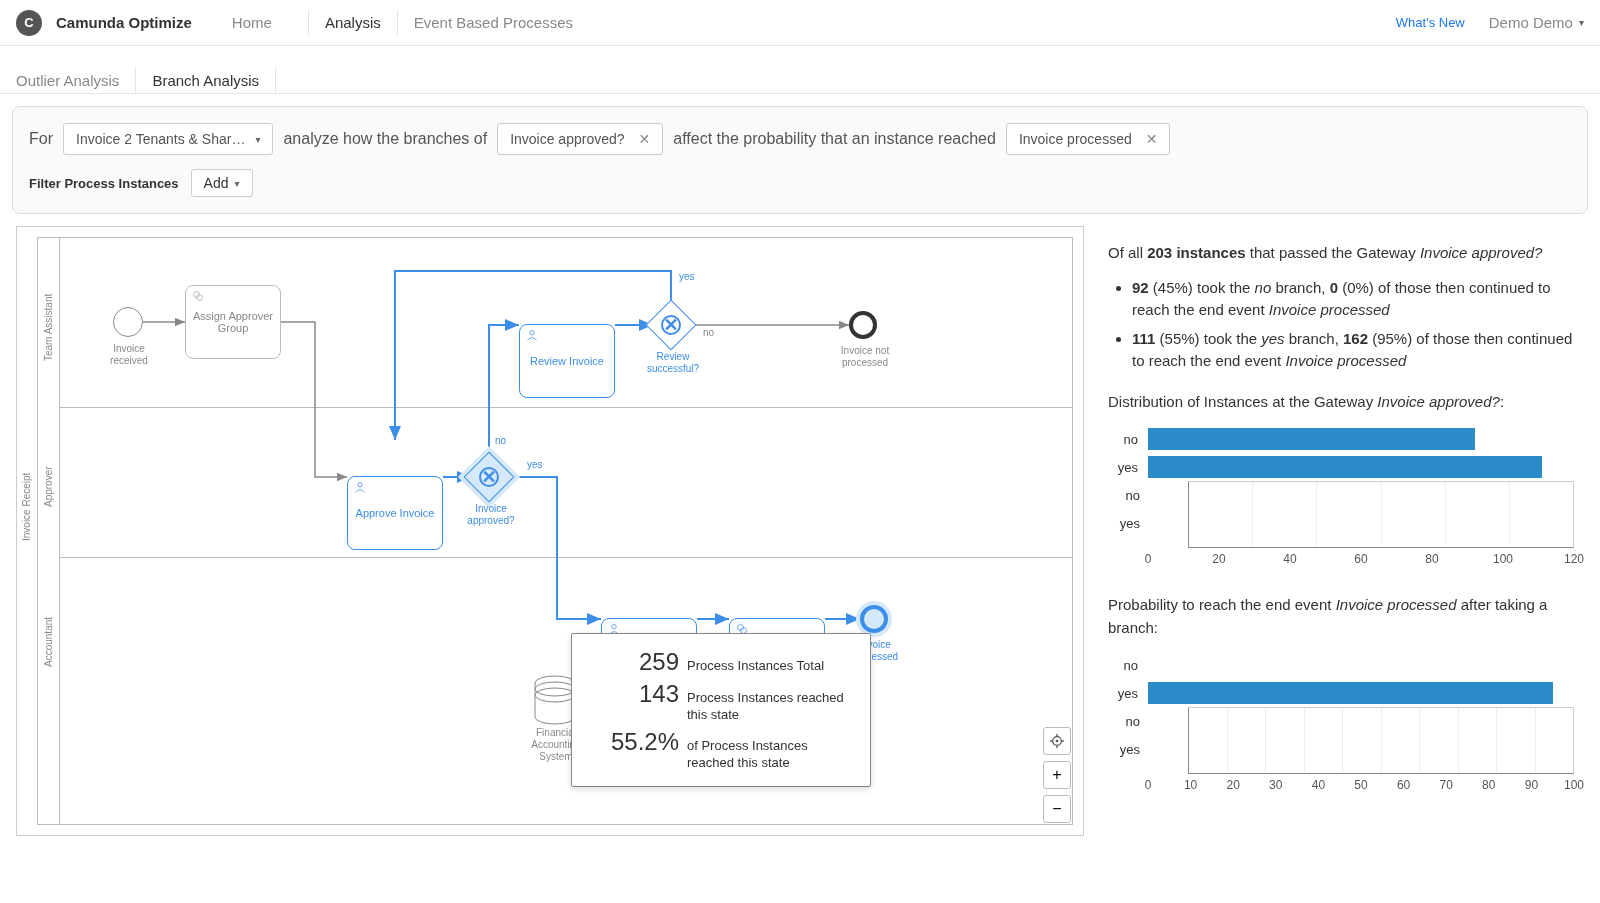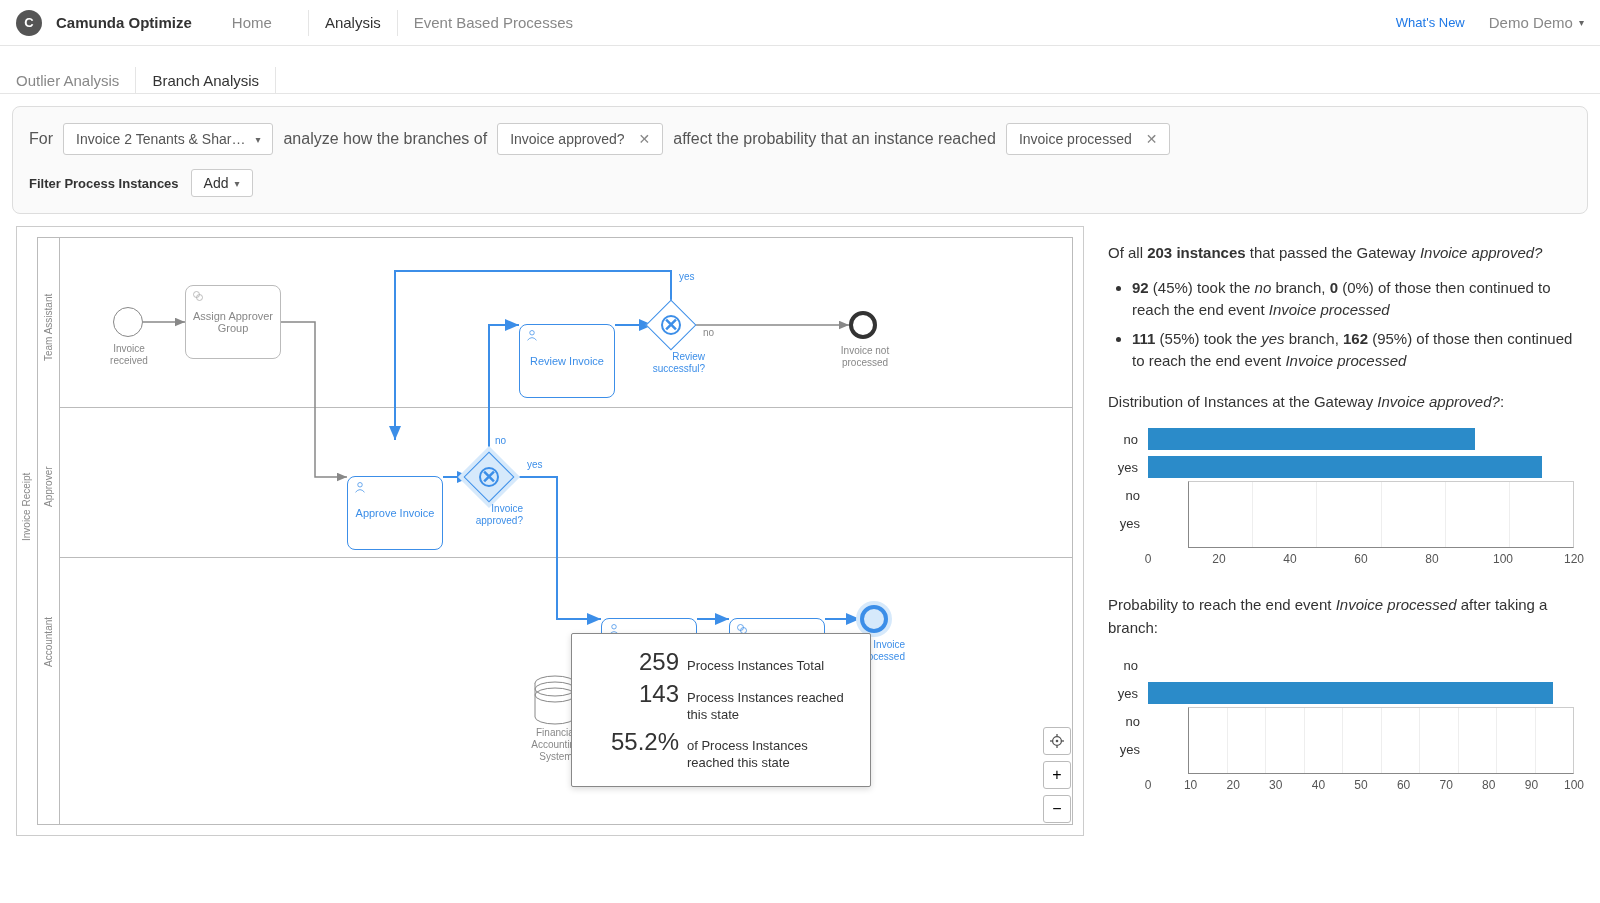--- a/index.html
+++ b/index.html
@@ -43,21 +43,21 @@
 .task { position: absolute; border: 1.5px solid #bbb; border-radius: 8px; background: #fff; font-size: 11px; color: #888; display: flex; align-items: center; justify-content: center; text-align: center; padding: 4px; width: 96px; height: 74px; }
 .task.blue { border-color: #3c8ee8; color: #3c8ee8; margin-top: 36px; }
 .task .usericon { position: absolute; top: 4px; left: 6px; width: 12px; height: 12px; }
 .event-circle { position: absolute; width: 30px; height: 30px; border: 1.5px solid #888; border-radius: 50%; background: #fff; }
 .end-event { border: 4px solid #333; width: 28px; height: 28px; }
 .end-event.blue { border-color: #3c8ee8; background: #d6e9fb; box-shadow: 0 0 0 4px #d6e9fb; }
 .gateway { position: absolute; width: 36px; height: 36px; border: 1.5px solid #3c8ee8; background: #fff; transform: rotate(45deg); display: flex; align-items: center; justify-content: center; }
 .gateway.selected { background: #d6e9fb; box-shadow: 0 0 0 4px #d6e9fb; }
 .gateway .gx { transform: rotate(-45deg); font-weight: bold; color: #3c8ee8; font-size: 18px; border: 2px solid #3c8ee8; border-radius: 50%; width: 20px; height: 20px; display: flex; align-items: center; justify-content: center; line-height: 1; }
 .elabel { position: absolute; font-size: 10px; color: #888; text-align: center; line-height: 1.2; }
-.elabel.blue { color: #3c8ee8; text-align: right; }
+.elabel.blue { color: #3c8ee8; }
 .flowlabel { position: absolute; font-size: 10px; color: #3c8ee8; }
 .datastore { position: absolute; width: 44px; height: 50px; }
 .datastore svg { width: 100%; height: 100%; }
 
 .conn-svg { position: absolute; inset: 0; width: 100%; height: 100%; pointer-events: none; }
 
 .tooltip { position: absolute; background: #fff; border: 1px solid #888; border-radius: 2px; box-shadow: 0 2px 6px rgba(0,0,0,0.15); padding: 10px 14px; width: 300px; }
 .tooltip-row { display: flex; align-items: baseline; gap: 8px; margin: 4px 0; }
 .tooltip-row .num { font-size: 24px; color: #333; min-width: 90px; text-align: right; }
 .tooltip-row .txt { font-size: 13px; color: #333; flex: 1; line-height: 1.3; }

